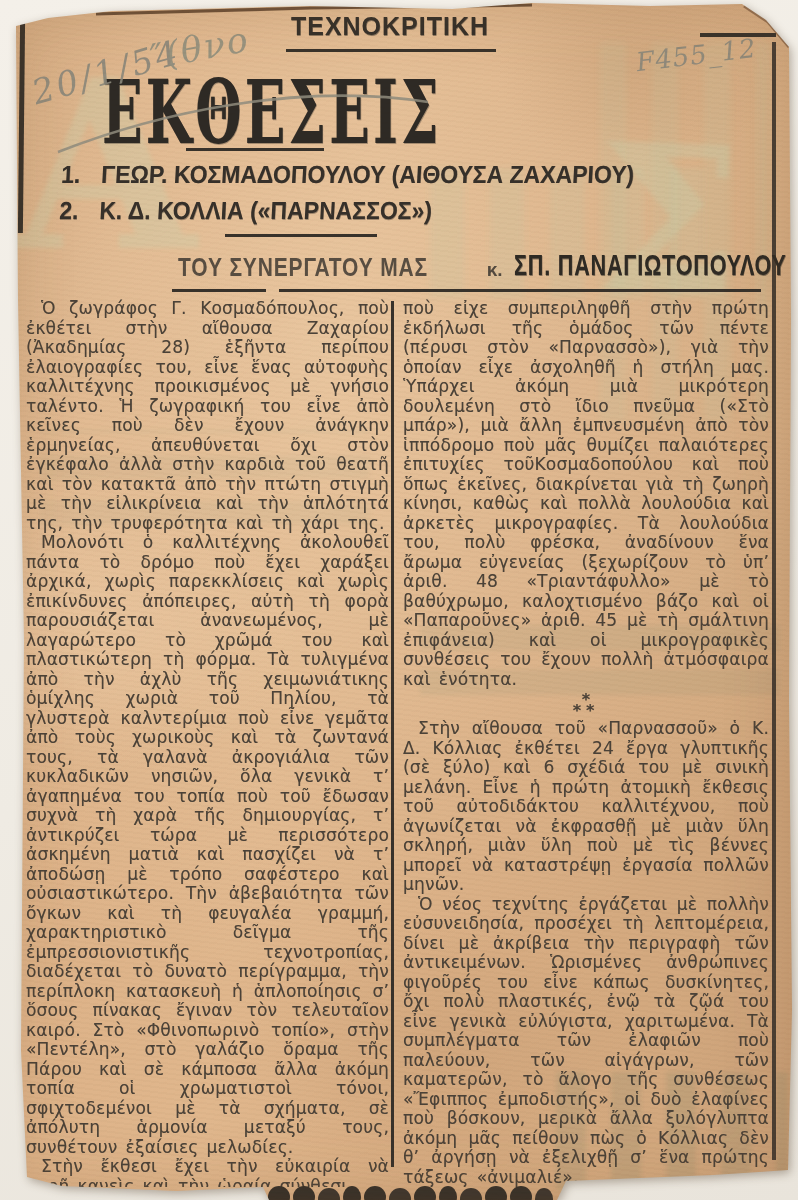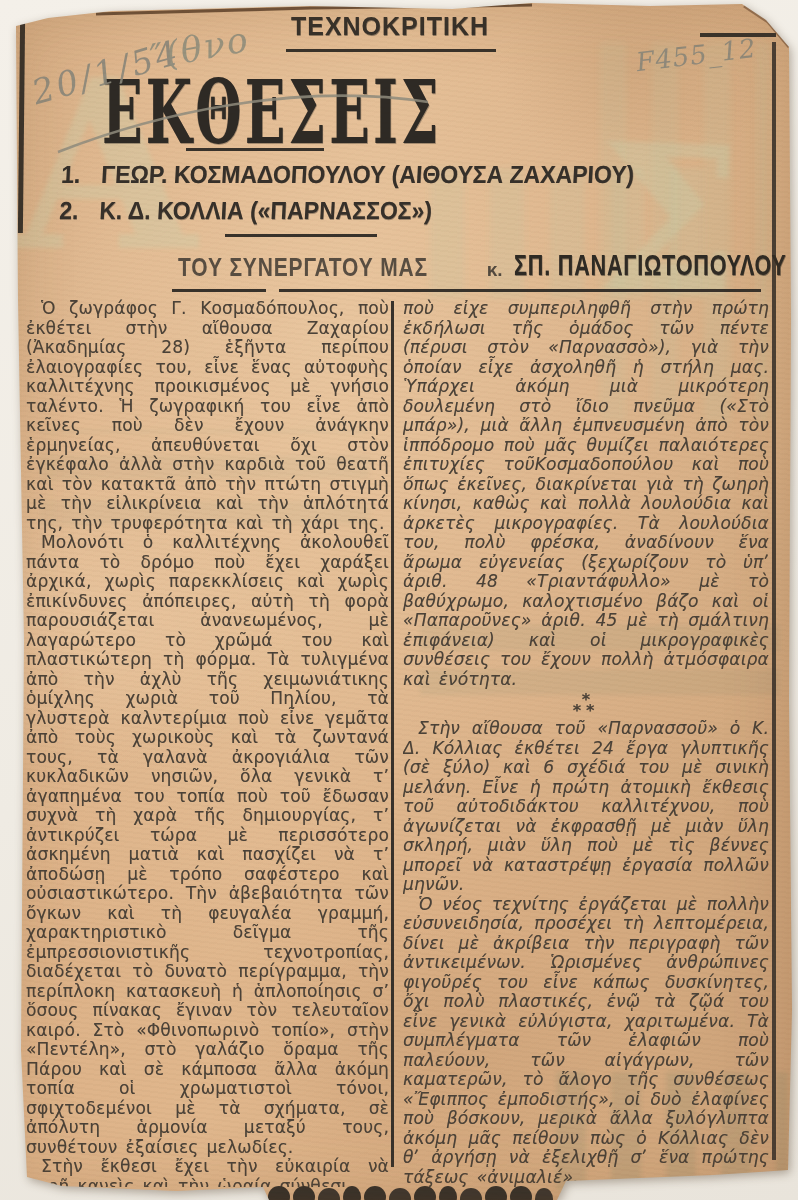--- a/index.html
+++ b/index.html
@@ -49,21 +49,21 @@
   .byline .pre{font-size:25px;font-weight:bold;opacity:.82;display:inline-block;
     transform:scaleX(.84);transform-origin:0 100%;letter-spacing:1px;}
   .byline .kap{font-size:19px;font-weight:bold;opacity:.85;}
   .byline .name{font-size:27px;font-weight:bold;color:#2e2a24;display:inline-block;
     transform:scaleX(.80) scaleY(1.08);transform-origin:0 100%;letter-spacing:1px;
     text-shadow:.5px .5px 0 rgba(46,42,36,.5);}
   .col{position:absolute;top:299px;overflow:hidden;text-align:justify;
     font-size:17px;line-height:19.5px;color:#4b4238;word-spacing:2.5px;letter-spacing:.2px;
     text-shadow:.25px .25px 0 rgba(70,60,50,.35);}
   .col-left{left:26px;width:363px;height:888px;}
-  .col-right{left:403px;width:366px;height:892px;font-style:italic;}
+  .col-right{left:403px;width:366px;height:892px;}
   .para{margin:0;text-indent:15px;}
   .para.flush{text-indent:0;}
   .sep{ text-align:center;font-weight:bold;color:#4b4238;margin:5px 0 3px;line-height:11px;
     font-size:16px;}
   .sep .s2{letter-spacing:5px;}
   .pencil{position:absolute;color:#8b887b;font-family:"DejaVu Serif",serif;
     font-style:italic;opacity:.9;}
   .hand-date{left:30px;top:52px;font-size:34px;transform:rotate(-16deg);letter-spacing:3px;}
   .hand-note{left:150px;top:28px;font-size:35px;transform:rotate(-11deg);letter-spacing:2px;color:#92907f;}
   .hand-ref{left:636px;top:40px;font-size:26px;transform:rotate(-7deg);letter-spacing:1px;}

